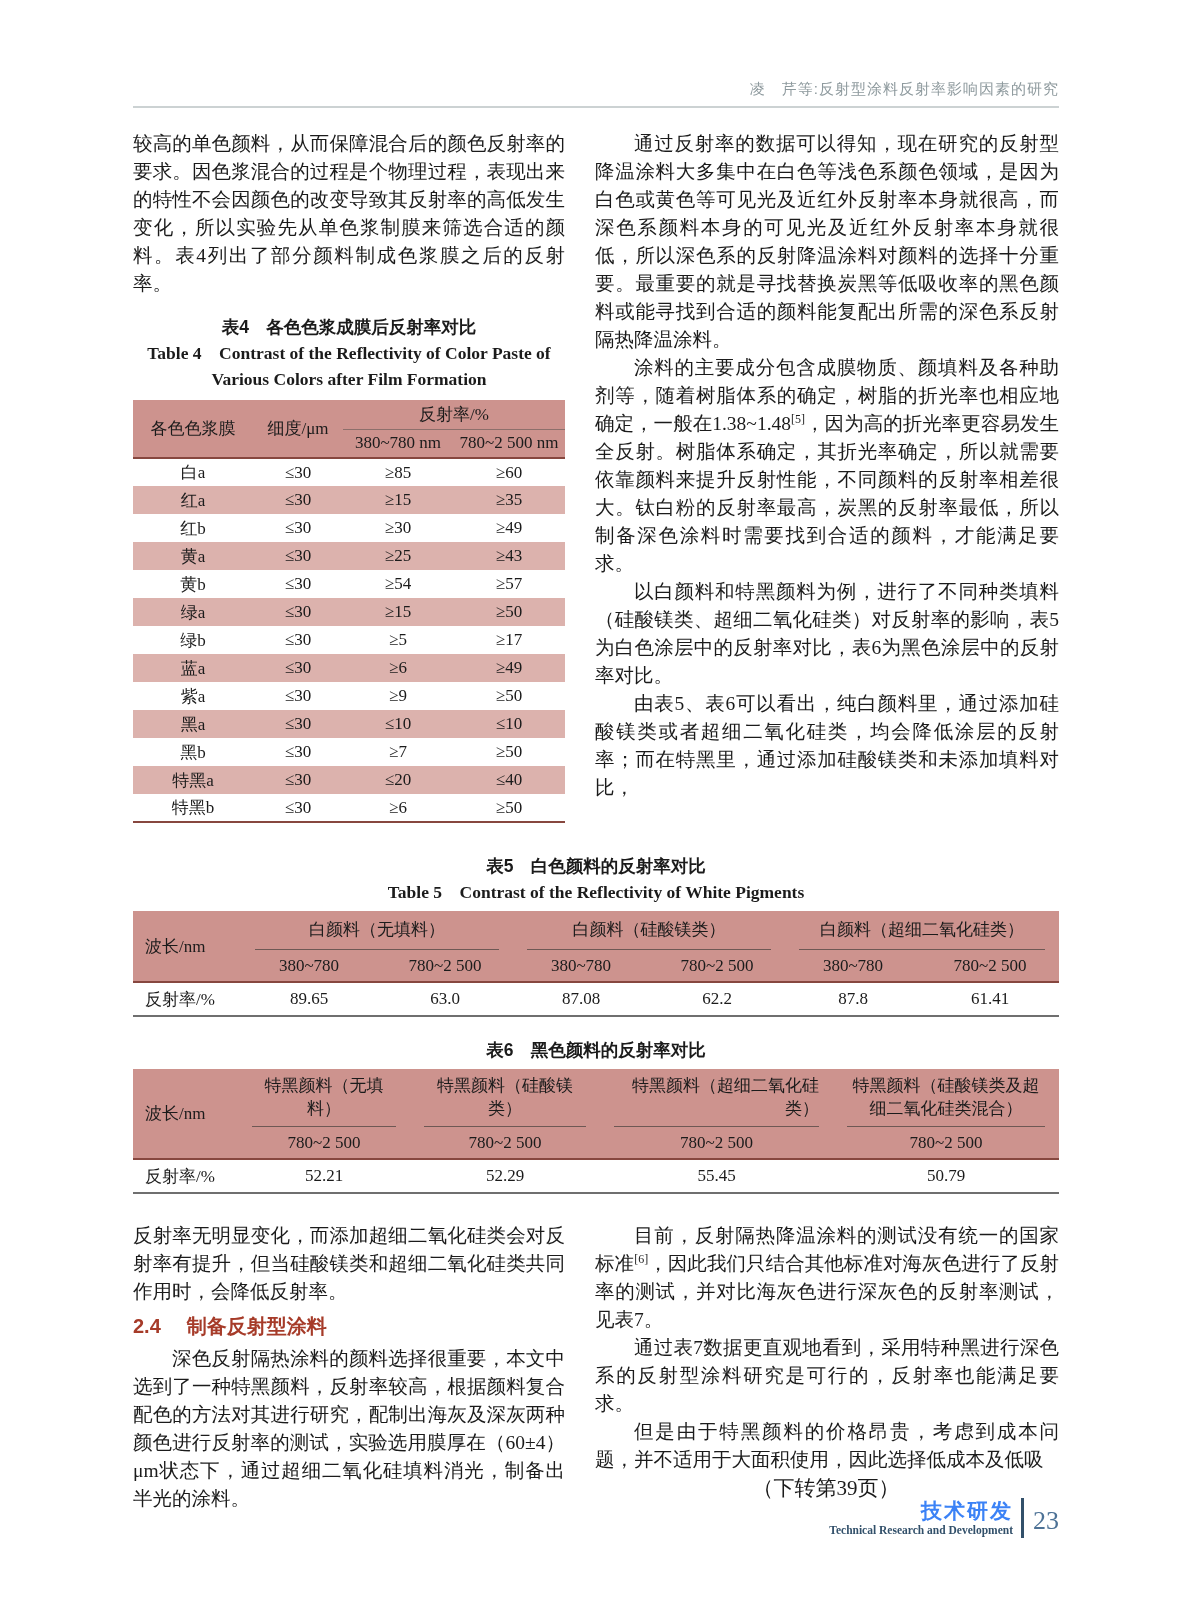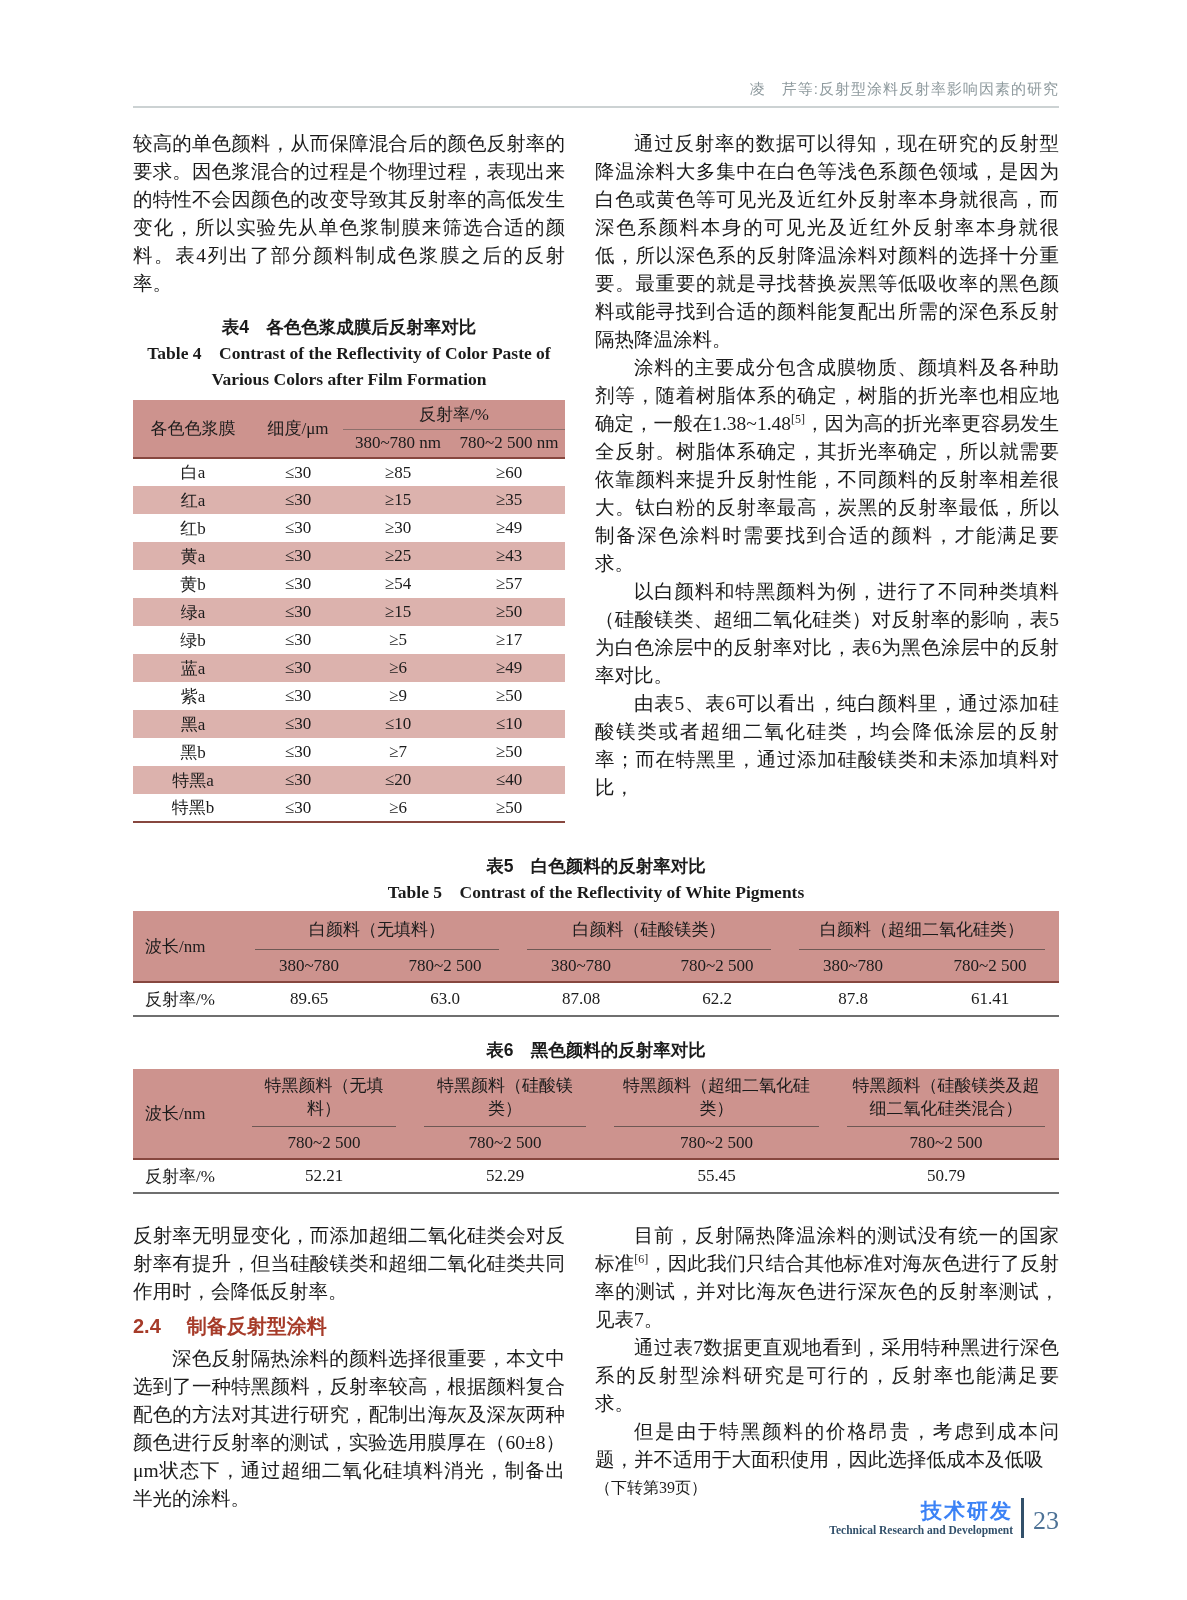--- a/index.html
+++ b/index.html
@@ -51,21 +51,21 @@
   .t56 { width:926px; font-size:17px; text-align:center; margin-top:6px; }
   .t56 thead th { background:#cd938e; font-weight:normal; }
   .t56 thead { border-bottom:2px solid #87473f; }
   .t56 .wl { text-align:left; padding-left:12px; font-size:17px; }
   .t56 .grpbox { border-bottom:1px solid #6e5854; margin:0 14px; padding:7px 0 8px 0; }
   .t56 .sub { height:32px; }
   .t56 td { height:34px; border-bottom:2px solid #6f6f6f; }
   .t56 td.lbl { text-align:left; padding-left:12px; }
   .t6 .grpbox { padding:5px 0 6px 0; }
 
-  .turn-note { text-align:left; font-size:16px; line-height:28px; padding-right:2px; }
+  .turn-note { text-align:center; font-size:21px; line-height:28px; padding-right:2px; }
 
   
   .footer { position:absolute; top:1498px; right:128px; display:flex; align-items:center; }
   .f-left { text-align:right; }
   .f-zh { font-size:21px; font-weight:bold; color:#3b82f6; letter-spacing:2px;
           font-family:"Liberation Sans","DejaVu Sans",sans-serif; line-height:24px; }
   .f-en { font-size:11.5px; font-weight:bold; color:#32506a; line-height:15px;
           font-family:"Liberation Serif","DejaVu Serif",serif; }
   .f-bar { width:3px; height:40px; background:#32506a; margin:0 9px 0 8px; }
   .f-num { font-size:26px; color:#4d7296; font-family:"Liberation Serif","DejaVu Serif",serif; padding-top:6px; }
@@ -240,21 +240,21 @@
       <table class="t56 t6">
         <thead>
           <tr>
             <th class="wl" rowspan="2" style="width:105px;">波长/nm</th>
             <th style="width:172px;">
                 <div class="grpbox">特黑颜料（无填料）</div>
               </th>
             <th style="width:190px;">
                 <div class="grpbox">特黑颜料（硅酸镁类）</div>
               </th>
-            <th style="width:233px;">
+            <th style="width:233px;text-align:right;">
                 <div class="grpbox">特黑颜料（超细二氧化硅类）</div>
               </th>
             <th style="width:226px;">
                 <div class="grpbox">特黑颜料（硅酸镁类及超细二氧化硅类混合）</div>
               </th>
           </tr>
           <tr>
             <th class="sub">780~2 500</th>
             <th class="sub">780~2 500</th>
             <th class="sub">780~2 500</th>
@@ -272,21 +272,21 @@
         </tbody>
       </table>
     </div>
 
     <div class="cols bottom-cols">
       <div class="col-l">
         <p class="body-p cont">反射率无明显变化，而添加超细二氧化硅类会对反射率有提升，但当硅酸镁类和超细二氧化硅类共同作用时，会降低反射率。</p>
         <div class="sec-h">
           <span class="num">2.4</span><span>制备反射型涂料</span>
         </div>
-        <p class="body-p ind">深色反射隔热涂料的颜料选择很重要，本文中选到了一种特黑颜料，反射率较高，根据颜料复合配色的方法对其进行研究，配制出海灰及深灰两种颜色进行反射率的测试，实验选用膜厚在（60±8）μm状态下，通过超细二氧化硅填料消光，制备出半光的涂料。</p>
+        <p class="body-p ind">深色反射隔热涂料的颜料选择很重要，本文中选到了一种特黑颜料，反射率较高，根据颜料复合配色的方法对其进行研究，配制出海灰及深灰两种颜色进行反射率的测试，实验选用膜厚在（60±4）μm状态下，通过超细二氧化硅填料消光，制备出半光的涂料。</p>
       </div>
       <div class="col-r">
         <p class="body-p ind"><span>目前，反射隔热降温涂料的测试没有统一的国家标准</span><sup class="ref">[6]</sup><span>，因此我们只结合其他标准对海灰色进行了反射率的测试，并对比海灰色进行深灰色的反射率测试，见表7。</span></p>
         <p class="body-p ind">通过表7数据更直观地看到，采用特种黑进行深色系的反射型涂料研究是可行的，反射率也能满足要求。</p>
         <p class="body-p ind">但是由于特黑颜料的价格昂贵，考虑到成本问题，并不适用于大面积使用，因此选择低成本及低吸</p>
         <div class="turn-note">（下转第39页）</div>
       </div>
     </div>
 
   </div>

